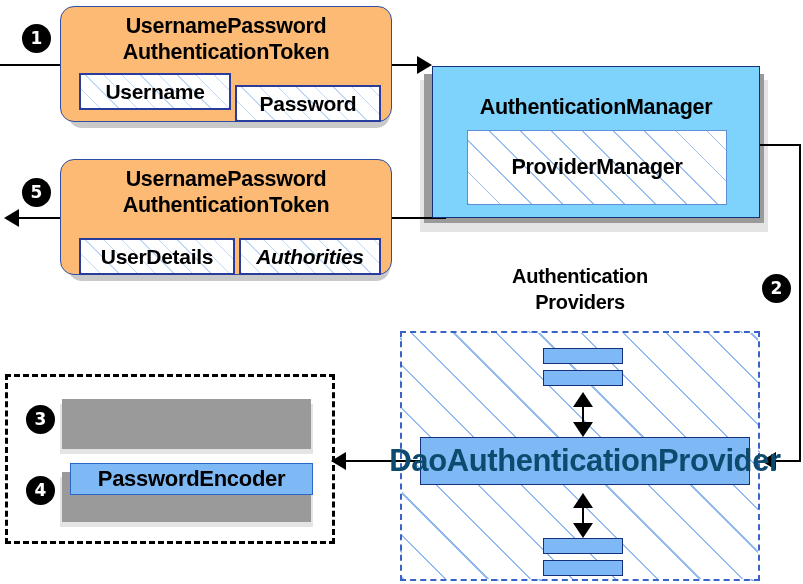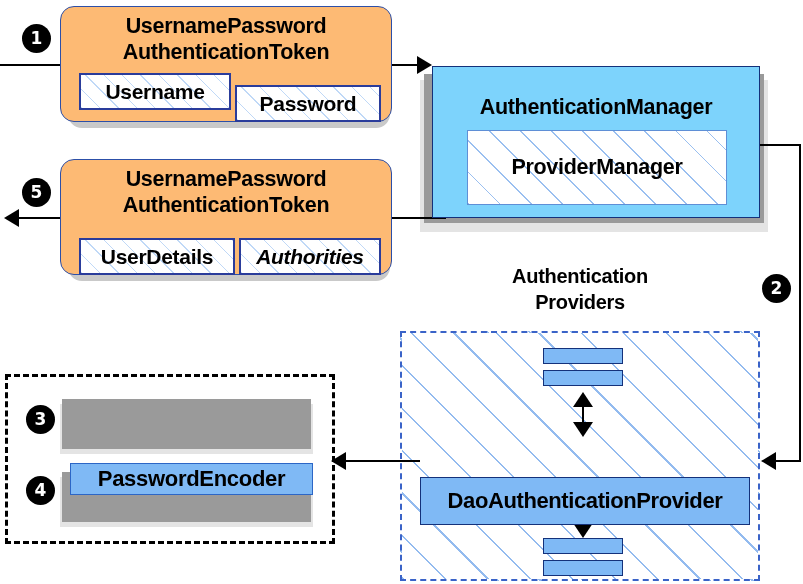--- a/index.html
+++ b/index.html
@@ -56,21 +56,21 @@
     z-index:1;
   }
   .zone-title{
     position:absolute;text-align:center;font-size:20px;font-weight:bold;
     color:#000;line-height:26px;letter-spacing:-0.3px;
   }
 
   .dao{
     background:#7fb9f5;border:1.6px solid #14317a;z-index:6;
     display:flex;align-items:center;justify-content:center;
-    font-size:22px;font-weight:bold;color:#000000;letter-spacing:-0.4px;margin-top:40px;
+    font-size:31px;font-weight:bold;color:#0c4a6e;letter-spacing:-0.4px;
   }
   .minibar{background:#7fb9f5;border:1.8px solid #14317a;z-index:6;}
 
   .deps-zone{background:transparent;border:3px dashed #000;z-index:1;}
   .depbox{
     background:#7fb9f5;border:1.8px solid #2c66c6;z-index:6;
     display:flex;align-items:center;justify-content:center;
     font-size:22px;font-weight:bold;color:#000;letter-spacing:-0.3px;
   }
 

